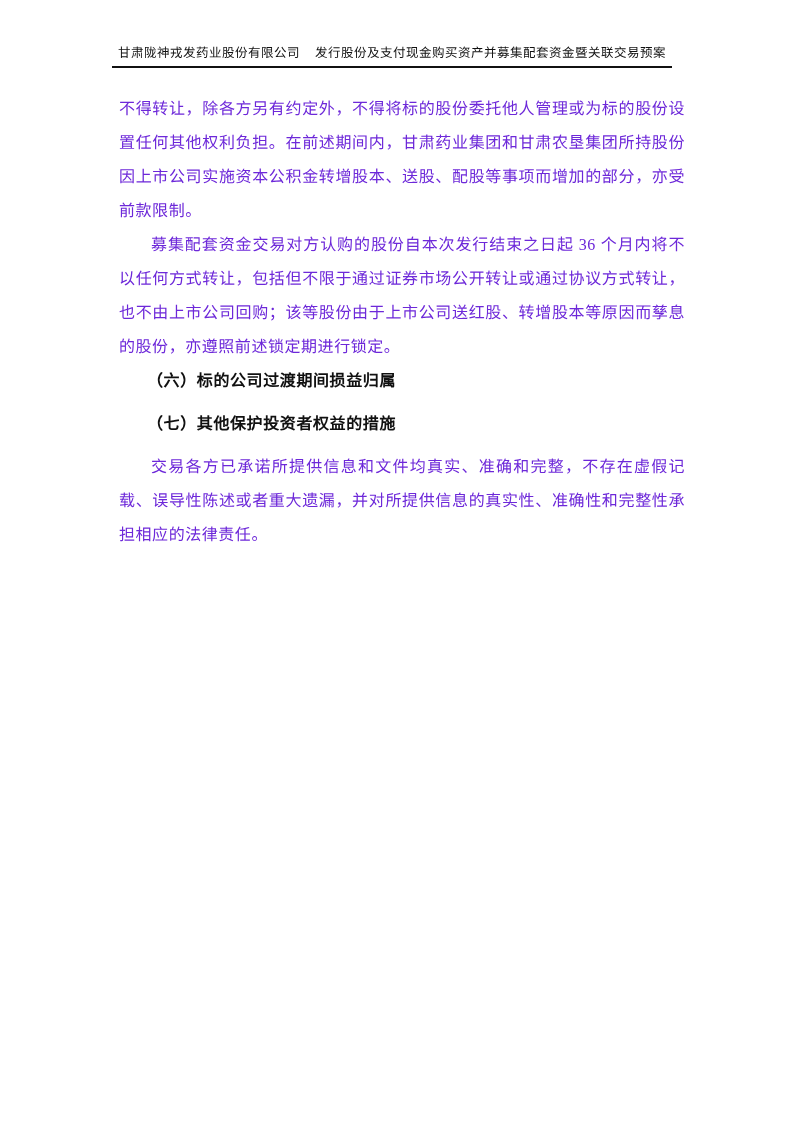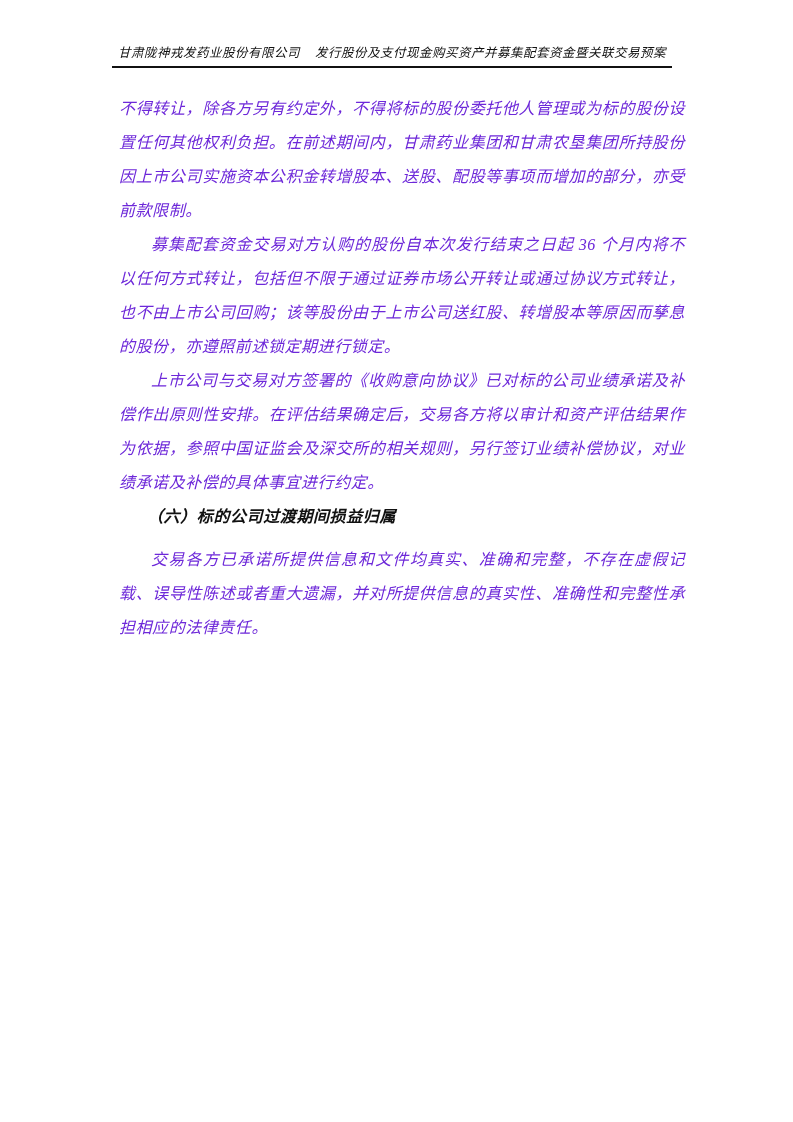--- a/index.html
+++ b/index.html
@@ -11,21 +11,20 @@
     position: relative;
     width: 793px;
     height: 1122px;
     margin: 0 auto;
     background: #ffffff;
     box-sizing: border-box;
     padding-top: 44px;
     color: #1c1c1c;
     font-family: "Liberation Serif", "DejaVu Serif", serif;
     overflow: hidden;
-    font-style: italic;
   }
   .doc-header {
     display: table;              
     margin: 0 0 0 112px;
     font-size: 12.5px;
     line-height: 18px;
     letter-spacing: 0.5px;
     white-space: nowrap;
     color: #111111;
     border-bottom: 2px solid #111111;
@@ -73,22 +72,22 @@
   </div>
 
   <div class="doc-body">
 
     <p class="para no-indent">不得转让，除各方另有约定外，不得将标的股份委托他人管理或为标的股份设置任何其他权利负担。在前述期间内，甘肃药业集团和甘肃农垦集团所持股份因上市公司实施资本公积金转增股本、送股、配股等事项而增加的部分，亦受前款限制。</p>
 
 
     <p class="para">募集配套资金交易对方认购的股份自本次发行结束之日起 36 个月内将不以任何方式转让，包括但不限于通过证券市场公开转让或通过协议方式转让，也不由上市公司回购；该等股份由于上市公司送红股、转增股本等原因而孳息的股份，亦遵照前述锁定期进行锁定。</p>
 
 
-    <p class="para">上市公司与交易对方签署的《收购意向协议》已对标的公司业绩承诺及补偿作出原则性安排。在评估结果确定后，交易各方将以审计和资产评估结果作为依据，参照中国证监会及深交所的相关规则，另行签订业绩补偿协议，对业绩承诺及补偿的具体事宜进行约定。</p>
 
     <h3 class="sec-heading">（六）标的公司过渡期间损益归属</h3>
 
 
+    <h3 class="sec-heading">（七）其他保护投资者权益的措施</h3>
 
     <p class="para">交易各方已承诺所提供信息和文件均真实、准确和完整，不存在虚假记载、误导性陈述或者重大遗漏，并对所提供信息的真实性、准确性和完整性承担相应的法律责任。</p>
 
   </div>
 </div>
 
 </body></html>

